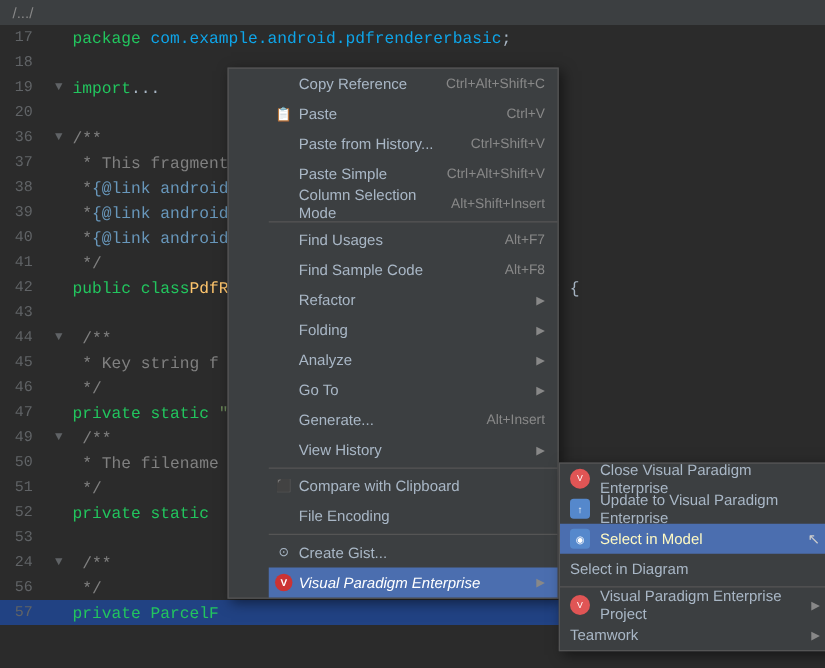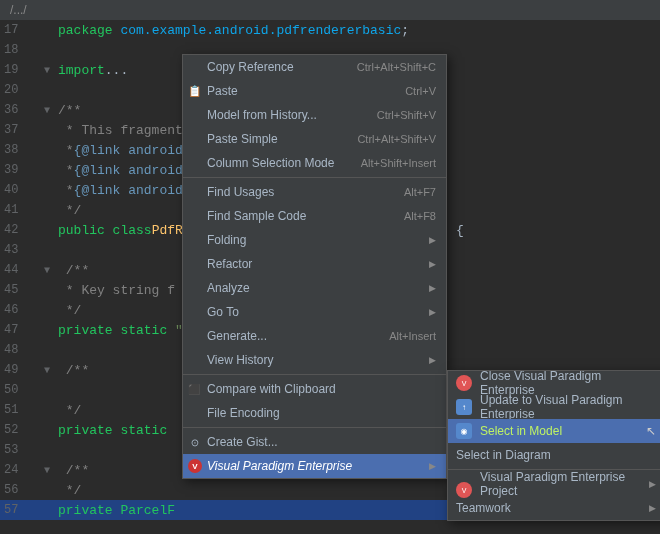--- a/index.html
+++ b/index.html
@@ -26,21 +26,21 @@
     .line {
       display: flex;
       align-items: center;
       height: 20px;
       padding-left: 4px;
     }
 
     .line-num {
       color: #606366;
       width: 30px;
-      text-align: left;
+      text-align: center;
       margin-right: 10px;
       font-size: 12px;
       flex-shrink: 0;
     }
 
     .fold-icon {
       width: 12px;
       color: #606366;
       font-size: 10px;
       margin-right: 2px;
@@ -281,33 +281,31 @@
 
   <div class="line">
     <span class="line-num">47</span>
     <span class="fold-icon"></span>
     <span class="kw">private static</span>
       <span>&nbsp;</span>
       <span class="str">"current_page_index"</span>
       <span>;</span>
   </div>
 
-  <div class="line">
-    <span class="line-num">48</span>
-  </div>
 
   <div class="line">
     <span class="line-num">49</span>
     <span class="fold-icon">▼</span>
     <span class="cm">&nbsp;/**</span>
   </div>
 
   <div class="line">
     <span class="line-num">50</span>
     <span class="fold-icon"></span>
+    <span class="cm">&nbsp;* The filename</span>
   </div>
 
   <div class="line">
     <span class="line-num">51</span>
     <span class="fold-icon"></span>
     <span class="cm">&nbsp;*/</span>
   </div>
 
   <div class="line">
     <span class="line-num">52</span>
@@ -333,35 +331,35 @@
   </div>
 
   <div class="line" style="background:#214283;">
     <span class="line-num">57</span>
     <span class="fold-icon"></span>
     <span class="kw">private ParcelF</span>
   </div>
 
 </div>
 
-<div class="context-menu" style="top:54px; left:182px; width:265px;">
+<div class="context-menu" style="top:54px; left:182px; width:265px;padding-left:32px;">
 
   <div class="menu-item">
     <span>Copy Reference</span>
     <span class="shortcut">Ctrl+Alt+Shift+C</span>
   </div>
 
   <div class="menu-item">
     <span class="menu-icon" style="font-size:11px;">📋</span>
     <span>Paste</span>
     <span class="shortcut">Ctrl+V</span>
   </div>
 
   <div class="menu-item">
-    <span>Model from History...</span>
+    <span>Paste from History...</span>
     <span class="shortcut">Ctrl+Shift+V</span>
   </div>
 
   <div class="menu-item">
     <span>Paste Simple</span>
     <span class="shortcut">Ctrl+Alt+Shift+V</span>
   </div>
 
   <div class="menu-item">
     <span>Column Selection Mode</span>
@@ -374,25 +372,25 @@
     <span>Find Usages</span>
     <span class="shortcut">Alt+F7</span>
   </div>
 
   <div class="menu-item">
     <span>Find Sample Code</span>
     <span class="shortcut">Alt+F8</span>
   </div>
 
   <div class="menu-item has-submenu">
+    <span>Refactor</span>
+  </div>
+
+  <div class="menu-item has-submenu">
     <span>Folding</span>
-  </div>
-
-  <div class="menu-item has-submenu">
-    <span>Refactor</span>
   </div>
 
   <div class="menu-item has-submenu">
     <span>Analyze</span>
   </div>
 
   <div class="menu-item has-submenu">
     <span>Go To</span>
   </div>
 
@@ -444,33 +442,33 @@
   <div class="menu-item" style="padding-left:8px;">
     <span style="display:flex;align-items:center;gap:4px;">
       <span class="vp-icon-blue" style="font-size:8px;">↑</span>
       <span>Update to Visual Paradigm Enterprise</span>
     </span>
   </div>
 
   <div class="menu-item selected" style="background:#4b6eaf; padding-left:8px;">
     <span style="display:flex;align-items:center;gap:4px;">
       <span class="vp-icon-blue" style="font-size:8px;">◉</span>
-      <span style="color:#bef264;">Select in Model</span>
+      <span style="color:#fef9c3;">Select in Model</span>
     </span>
     <span class="cursor-arrow" style="color:#ccc; font-size:12px; position:static; margin-left:4px;">↖</span>
   </div>
 
   <div class="menu-item" style="padding-left:8px;">
     <span>Select in Diagram</span>
   </div>
 
   <div class="menu-separator"></div>
 
   <div class="menu-item has-submenu" style="padding-left:8px;">
-    <span style="display:flex;align-items:flex-end;gap:4px;">
+    <span style="display:flex;align-items:center;gap:4px;">
       <span class="vp-icon" style="font-size:7px;">V</span>
       <span>Visual Paradigm Enterprise Project</span>
     </span>
   </div>
 
   <div class="menu-item has-submenu" style="padding-left:8px;">
     <span>Teamwork</span>
   </div>
 
 </div>

